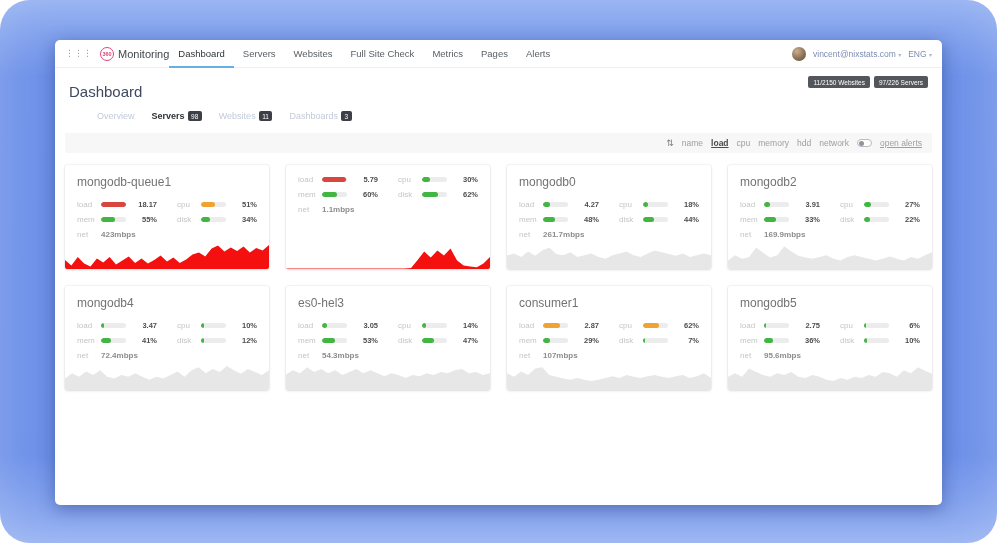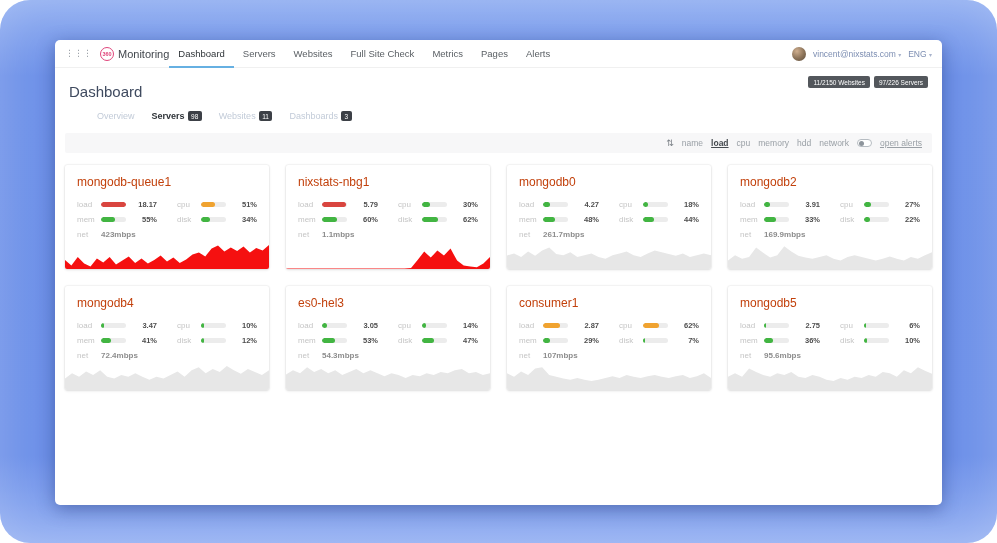--- a/index.html
+++ b/index.html
@@ -46,21 +46,21 @@
   .sopt { cursor: pointer; }
   .sopt.active { color: #464b50; font-weight: 700; text-decoration: underline; }
   .toggle { width: 15px; height: 8px; border: 1px solid #b6bcc2; border-radius: 5px; background: #fff; position: relative; cursor: pointer; }
   .knob { position: absolute; left: 1px; top: 0.5px; width: 5.5px; height: 5.5px; border-radius: 50%; background: #8e959c; }
   .toggle-label { cursor: pointer; text-decoration: underline; }
 
   
   .cards { margin: 12px 10px 0; display: grid; grid-template-columns: repeat(4, 1fr); gap: 17px; }
   .card { position: relative; height: 104px; background: #fff; border-radius: 2px; overflow: hidden; padding: 10px 12px 0;
     box-shadow: 0 0 2px rgba(0,0,0,.14), 0 1px 3px rgba(0,0,0,.10); cursor: pointer; }
-  .card-title { font-size: 12px; color: #c2410c; margin-bottom: 11px; }
+  .card-title { font-size: 12px; color: #737373; margin-bottom: 11px; }
   .metrics { display: grid; grid-template-columns: 1fr 1fr; column-gap: 20px; }
   .mcol { display: flex; flex-direction: column; gap: 6px; }
   .mrow { display: flex; align-items: center; gap: 4px; height: 9px; }
   .mlabel { width: 20px; font-size: 8px; color: #c5c5c5; flex-shrink: 0; }
   .mbar { flex: 1; height: 5px; background: #ececec; border-radius: 3px; overflow: hidden; }
   .fill { display: block; height: 100%; border-radius: 3px; }
   .mvalue { width: 27px; text-align: right; color: #4e4e4e; font-weight: 700; font-size: 7.5px; flex-shrink: 0; }
   .net .mvalue { width: auto; text-align: left; color: #8d8d8d; font-weight: 700; font-size: 8px; }
   .spark { position: absolute; bottom: 0; left: 0; width: 100%; height: 30px; display: block; }
 </style>
@@ -174,21 +174,20 @@
           <span class="mvalue">34%</span>
         </div>
       </div>
     </div>
     <svg class="spark" viewBox="0 0 100 40" preserveAspectRatio="none">
             <polygon points="0,40 0.00,28.00 3.13,35.20 6.25,24.00 9.38,32.80 12.50,36.80 15.63,26.00 18.75,31.20 21.88,24.00 25.00,34.00 28.13,28.80 31.25,23.20 34.38,32.00 37.50,26.00 40.63,32.80 43.75,28.00 46.88,22.00 50.00,30.00 53.13,24.80 56.25,32.00 59.38,27.20 62.50,20.80 65.63,18.00 68.75,23.20 71.88,12.80 75.00,8.80 78.13,16.80 81.25,11.20 84.38,16.00 87.50,10.00 90.63,18.00 93.75,12.00 96.88,15.20 100.00,8.00 100,40" fill="#f51010"></polygon>
           </svg>
   </div>
 
   <div class="card">
-    <div class="card-title">nixstats-nbg1</div>
     <div class="metrics">
       <div class="mcol">
         <div class="mrow">
           <span class="mlabel">load</span>
           <span class="mbar">
                   <span class="fill" style="width: 97%; background: rgb(217, 69, 63);"></span>
                 </span>
           <span class="mvalue">5.79</span>
         </div>
         <div class="mrow">

